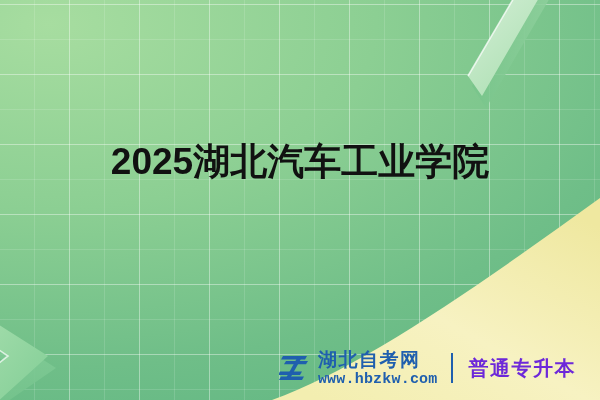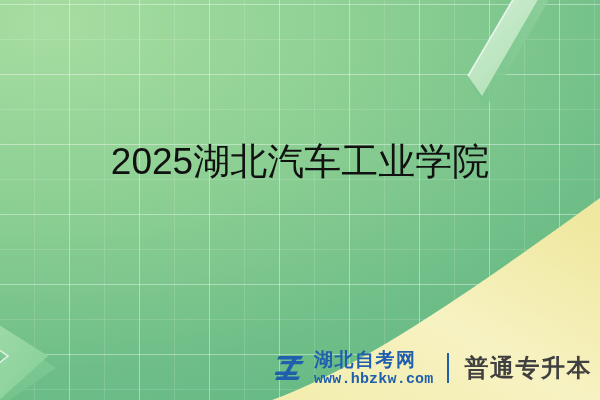--- a/index.html
+++ b/index.html
@@ -88,28 +88,28 @@
     box-sizing: border-box;
   }
 
   .title-line {
     font-family: "Liberation Sans", "DejaVu Sans", sans-serif;
     font-size: 37px;
     line-height: 48px;
     color: #111111;
     letter-spacing: 0px;
     white-space: nowrap;
-    font-weight: 400;
+    font-weight: 700;
   }
 
   
 
   .logo-bar {
     position: absolute;
-    right: 8px;
+    right: 24px;
     bottom: 12px;
     display: flex;
     align-items: center;
     gap: 9px;
     height: 40px;
   }
 
   .logo-mark {
     width: 30px;
     height: 28px;
@@ -143,23 +143,23 @@
 
   .logo-div {
     width: 2px;
     height: 30px;
     background: #1f5fae;
     margin: 0 7px 0 4px;
     flex: none;
   }
 
   .logo-tag {
-    font-size: 24px;
+    font-size: 20px;
     font-weight: bold;
-    color: #404040;
+    color: #6d28d9;
     letter-spacing: 1.5px;
     font-family: "Liberation Sans", "DejaVu Sans", sans-serif;
   }
 </style>
 </head>
 <body>
 
 <div id="poster">
 
   <div class="bg-green"></div>

